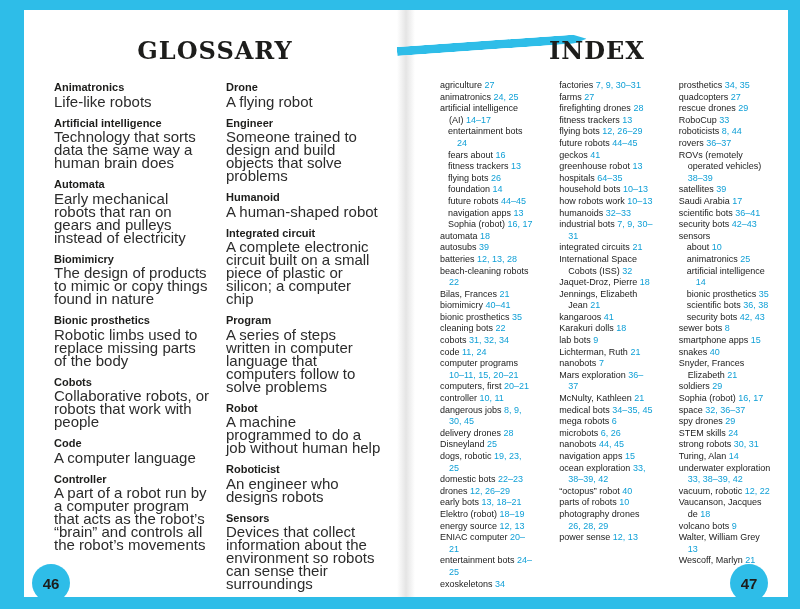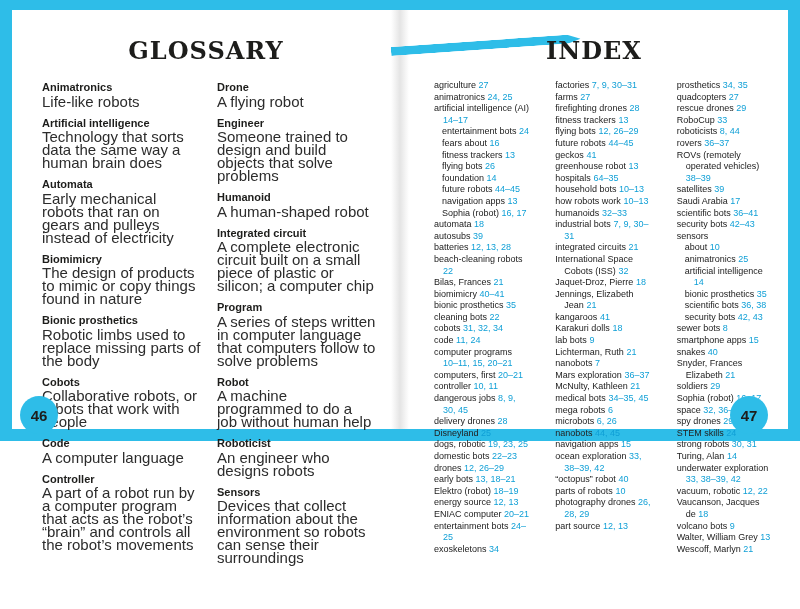--- a/index.html
+++ b/index.html
@@ -5,23 +5,23 @@
 <style>
   :root{
     --accent:#2ebde8;
     --ink:#1d1d1b;
     --idx-num:#0f9fd6;
   }
   *{ box-sizing:border-box; margin:0; padding:0; }
   html,body{ width:800px; height:609px; overflow:hidden; }
   body{ font-family:"Liberation Sans", sans-serif; background:#ffffff; }
   .frame{
-    width:800px; height:441px;
+    width:800px; height:609px;
     background:var(--accent);
-    padding:10px 12px 12px 12px;
+    padding:10px 12px 12px 24px;
   }
   .pages{
     position:relative;
     width:100%; height:100%;
     background:#ffffff;
     display:flex;
   }
   .page{ position:relative; width:50%; height:100%; }
   .gutter{
     position:absolute; left:50%; top:0; bottom:0; width:18px;
@@ -50,21 +50,21 @@
   .swoosh{
     position:absolute;
     left:-9px; top:37px;
     width:190px; height:9px;
     background:var(--accent);
     transform:rotate(-4deg);
     transform-origin:left center;
     clip-path:polygon(0 0, 93% 0, 100% 55%, 93% 100%, 0 100%);
     z-index:1;
   }
-  .idx-cols{ display:flex; gap:26px; padding:15px 16px 0 34px;justify-content:flex-end; }
+  .idx-cols{ display:flex; gap:26px; padding:15px 16px 0 34px; }
   .idx-col{ flex:1; min-width:0; }
   .idx-entry{
     font-size:9px; line-height:11.6px; color:#222222;
     padding-left:9px; text-indent:-9px;
   }
   .idx-entry.indent{ padding-left:17px; }
   .idx-pages{ color:var(--idx-num); }
   
   .page-num{
     position:absolute; bottom:-5px;
@@ -231,21 +231,21 @@
             <div class="idx-entry"><span>McNulty, Kathleen</span><span class="idx-pages"> 21</span></div>
             <div class="idx-entry"><span>medical bots</span><span class="idx-pages"> 34–35, 45</span></div>
             <div class="idx-entry"><span>mega robots</span><span class="idx-pages"> 6</span></div>
             <div class="idx-entry"><span>microbots</span><span class="idx-pages"> 6, 26</span></div>
             <div class="idx-entry"><span>nanobots</span><span class="idx-pages"> 44, 45</span></div>
             <div class="idx-entry"><span>navigation apps</span><span class="idx-pages"> 15</span></div>
             <div class="idx-entry"><span>ocean exploration</span><span class="idx-pages"> 33, 38–39, 42</span></div>
             <div class="idx-entry"><span>“octopus” robot</span><span class="idx-pages"> 40</span></div>
             <div class="idx-entry"><span>parts of robots</span><span class="idx-pages"> 10</span></div>
             <div class="idx-entry"><span>photography drones</span><span class="idx-pages"> 26, 28, 29</span></div>
-            <div class="idx-entry"><span>part source</span><span class="idx-pages"> 12, 13</span></div>
+            <div class="idx-entry"><span>power sense</span><span class="idx-pages"> 12, 13</span></div>
           </div>
         <div class="idx-col">
             <div class="idx-entry"><span>prosthetics</span><span class="idx-pages"> 34, 35</span></div>
             <div class="idx-entry"><span>quadcopters</span><span class="idx-pages"> 27</span></div>
             <div class="idx-entry"><span>rescue drones</span><span class="idx-pages"> 29</span></div>
             <div class="idx-entry"><span>RoboCup</span><span class="idx-pages"> 33</span></div>
             <div class="idx-entry"><span>roboticists</span><span class="idx-pages"> 8, 44</span></div>
             <div class="idx-entry"><span>rovers</span><span class="idx-pages"> 36–37</span></div>
             <div class="idx-entry"><span>ROVs (remotely operated vehicles)</span><span class="idx-pages"> 38–39</span></div>
             <div class="idx-entry"><span>satellites</span><span class="idx-pages"> 39</span></div>

